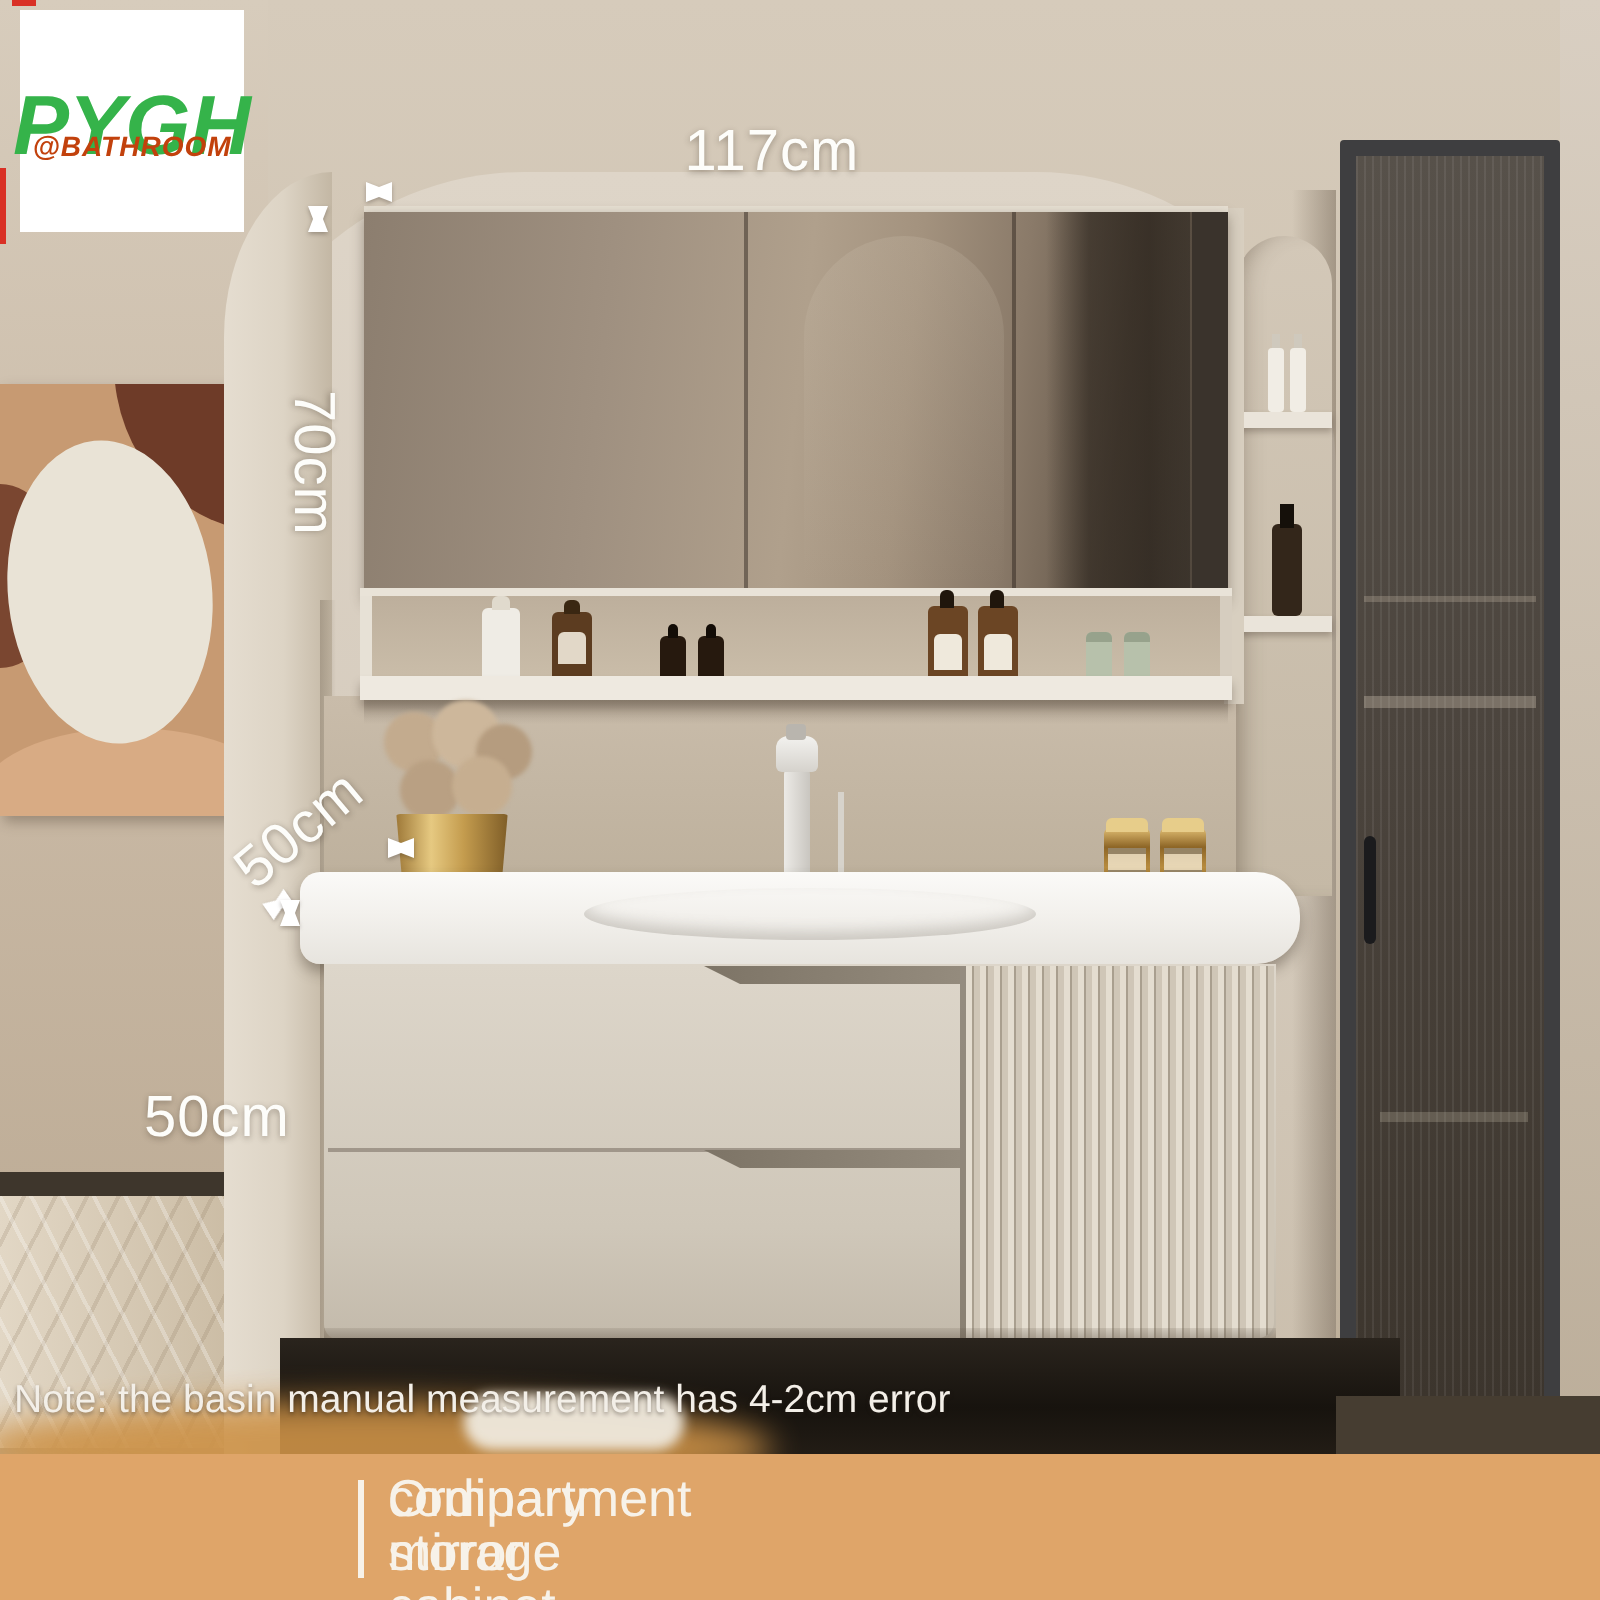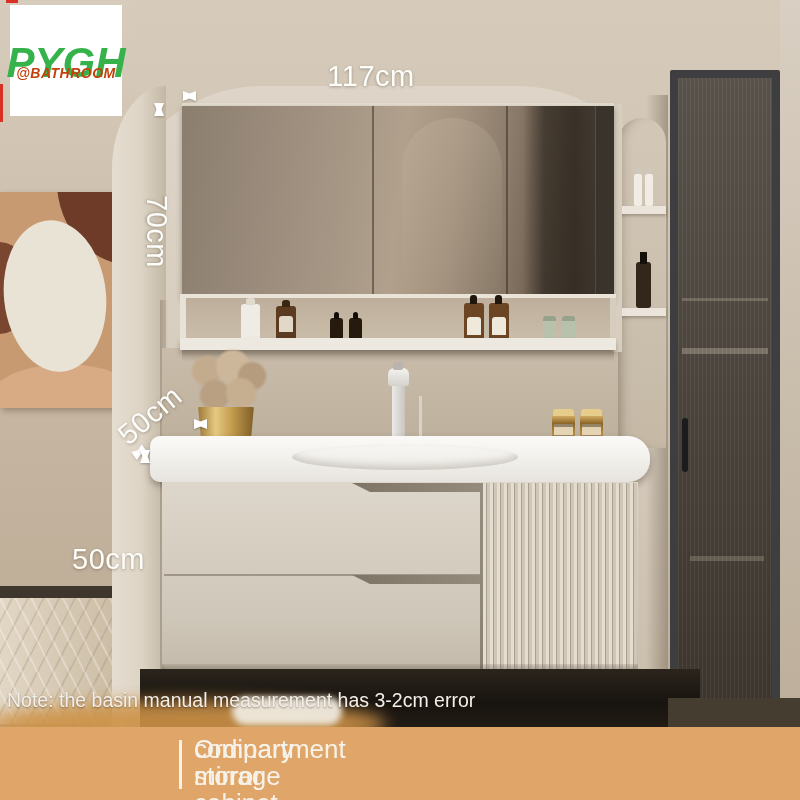--- a/index.html
+++ b/index.html
@@ -279,21 +279,21 @@
   <div class="towel-blur"></div>
 
   <div class="crop-mark" style="left:6px;top:0;width:12px;height:3px;"></div>
   <div class="crop-mark" style="left:0;top:84px;width:3px;height:38px;"></div>
   <div class="crop-mark" style="left:118px;top:8px;width:3px;height:30px;"></div>
   <div class="logo-box">
     <div class="logo-brand">PYGH</div>
     <div class="logo-handle">@BATHROOM</div>
   </div>
 
-  <div class="anno dim-label" style="left:326px;top:60px;width:90px;">117cm</div>
+  <div class="anno dim-label" style="left:341px;top:60px;width:90px;">117cm</div>
   <div class="dim dim-h" style="left:183px;top:90px;width:429px;">
     <div class="ah ah-left"></div>
       <div class="line"></div>
       <div class="ah ah-right"></div>
   </div>
 
   <div class="anno dim-label" style="left:116px;top:215px;width:80px;transform:rotate(90deg);">70cm</div>
   <div class="dim dim-v" style="left:153px;top:103px;height:211px;">
     <div class="ah ah-up"></div>
       <div class="line"></div>
@@ -313,21 +313,21 @@
       <div class="ah ah-right"></div>
   </div>
 
   <div class="anno dim-label" style="left:72px;top:543px;width:70px;">50cm</div>
   <div class="dim dim-v" style="left:139px;top:450px;height:208px;">
     <div class="ah ah-up"></div>
       <div class="line"></div>
       <div class="ah ah-down"></div>
   </div>
 
-  <div class="note-text">Note: the basin manual measurement has 3-2cm error</div>
+  <div class="note-text">Note: the basin manual measurement has 4-2cm error</div>
 
   <div class="footer-bar"></div>
   <div class="footer-divider"></div>
   <div class="footer-feature">
     <span>Ordinary storage</span>
     <span>compartment mirror cabinet</span>
   </div>
 
 </div>
 

